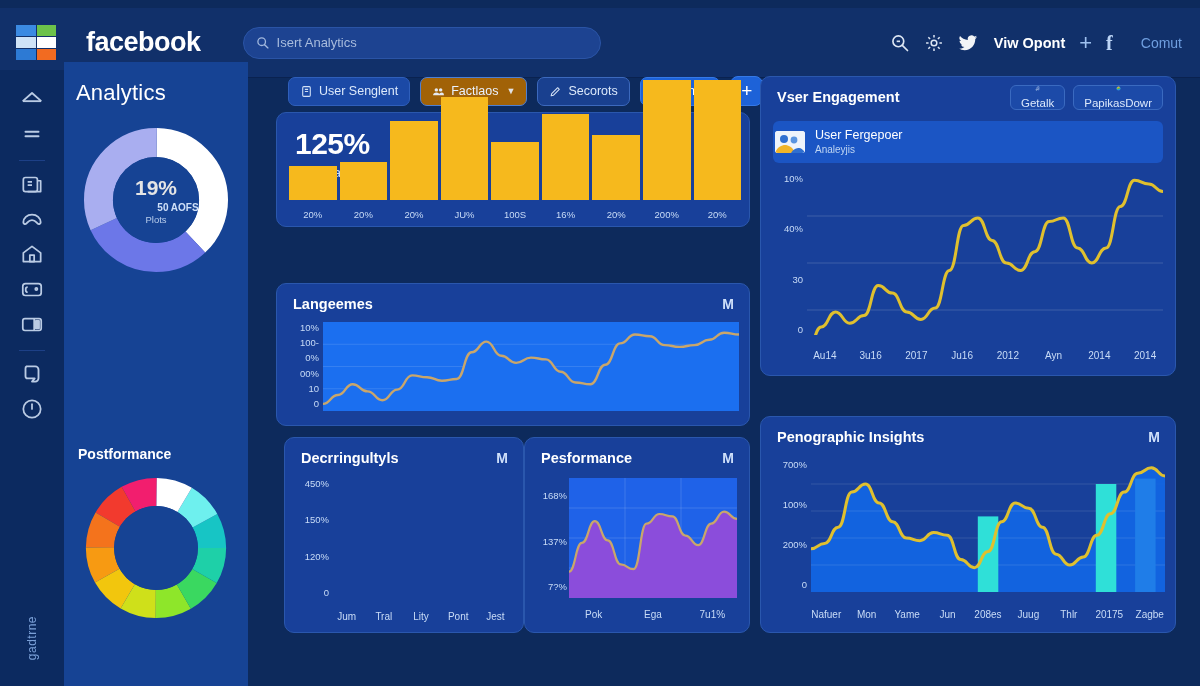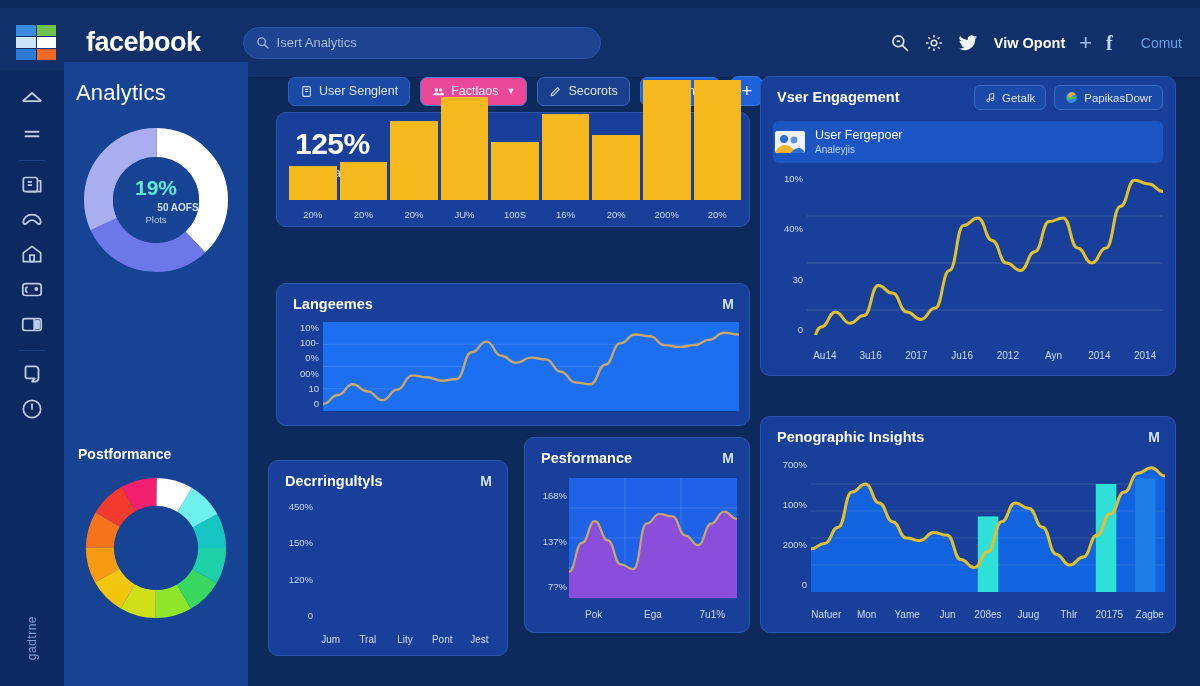--- a/index.html
+++ b/index.html
@@ -80,21 +80,21 @@
   .side-title {
     color: #ffffff; font-size: 22px; font-weight: 400;
     margin: 18px 0 0 12px; letter-spacing: .2px;
   }
   .donut1 { position: absolute; left: 16px; top: 62px; width: 152px; height: 152px; }
   .donut-center {
     position: absolute; left: 16px; top: 62px; width: 152px; height: 152px;
     display: flex; flex-direction: column; align-items: center; justify-content: center;
     pointer-events: none;
   }
-  .donut-pct { color: #5eead4; font-size: 21px; font-weight: 700; }
+  .donut-pct { color: #e5e5e5; font-size: 21px; font-weight: 700; }
   .donut-sub1 { color: #cfe0f8; font-size: 10px; font-weight: 700; margin-top: 2px; padding-left: 44px; }
   .donut-sub2 { color: #b8cdec; font-size: 9.5px; margin-top: 1px; }
   .side-perf-title {
     position: absolute; left: 14px; top: 384px;
     color: #ffffff; font-size: 14px; font-weight: 700;
   }
   .donut2 { position: absolute; left: 18px; top: 412px; width: 148px; height: 148px; }
 
   
   .panel {
@@ -114,21 +114,21 @@
   .tabs {
     position: absolute; left: 288px; top: 76px;
     display: flex; align-items: center; gap: 10px;
   }
   .tab {
     height: 29px; border-radius: 7px;
     display: flex; align-items: center; gap: 6px;
     padding: 0 11px; font-size: 12.5px; color: #dce9fb;
     background: #1b49a6; border: 1px solid #2f5fbb; white-space: nowrap;
   }
-  .tab.light { background: #ec4899; border-color: #4e7fd3; color: #eaf2ff; justify-content: flex-end; }
+  .tab.light { background: #a16207; border-color: #4e7fd3; color: #eaf2ff; justify-content: flex-end; }
   .tab.outline { background: #19408f; border-color: #3c69bd; }
   .tab.bright { background: #1d62d8; border-color: #3579e6; color: #ffffff; }
   .tab-ico { width: 13px; height: 13px; flex: 0 0 13px; opacity: .95; }
   .caret { font-size: 9px; margin-left: 2px; opacity: .9; }
   .tab-add {
     width: 33px; height: 30px; border-radius: 8px;
     background: #1d62d8; border: 1px solid #3579e6;
     color: #fff; font-size: 19px; font-weight: 300;
     display: flex; align-items: center; justify-content: center;
   }
@@ -162,21 +162,21 @@
   
   .area1 { left: 276px; top: 283px; width: 474px; height: 143px; }
   .ax-y {
     position: absolute; display: flex; flex-direction: column;
     justify-content: space-between; align-items: flex-end;
     color: #c9dcf7; font-size: 9.5px;
   }
   .plot { position: absolute; overflow: hidden; }
 
   
-  .stack { left: 268px; top: 437px; width: 240px; height: 196px; margin-top: 23px; }
+  .stack { left: 284px; top: 437px; width: 240px; height: 196px; }
   .stack-plot { position: absolute; left: 48px; top: 40px; right: 14px; bottom: 34px; }
   .sbars { position: absolute; inset: 0; display: flex; align-items: flex-end; gap: 10px; }
   .sbar { flex: 1; display: flex; flex-direction: column; justify-content: flex-end; }
   .seg { width: 100%; }
   .stack-x {
     position: absolute; left: 48px; right: 14px; bottom: 10px;
     display: flex; gap: 10px;
   }
   .stack-x span { flex: 1; text-align: center; color: #c9dcf7; font-size: 10px; }
 
@@ -185,21 +185,21 @@
 
   
   .eng { left: 760px; top: 76px; width: 416px; height: 300px; }
   .eng-btns {
     position: absolute; right: 12px; top: 8px; display: flex; gap: 8px;
   }
   .eng-btn {
     height: 25px; border-radius: 6px; padding: 0 10px;
     background: #1c4aa8; border: 1px solid #3a6ac0;
     display: flex; align-items: center; gap: 6px;
-    color: #dce9fb; font-size: 11.5px; white-space: nowrap;
+    color: #dce9fb; font-size: 11.5px; white-space: nowrap; flex-direction: column;
   }
   .eng-item {
     position: absolute; left: 12px; top: 44px; right: 12px; height: 42px;
     display: flex; align-items: center; gap: 10px;
     background: #1b55c4; border-radius: 6px; padding: 0 2px;
   }
   .eng-thumb {
     width: 30px; height: 22px; border-radius: 3px; flex: 0 0 30px;
     background: #f2f5fb; overflow: hidden; position: relative;
   }

